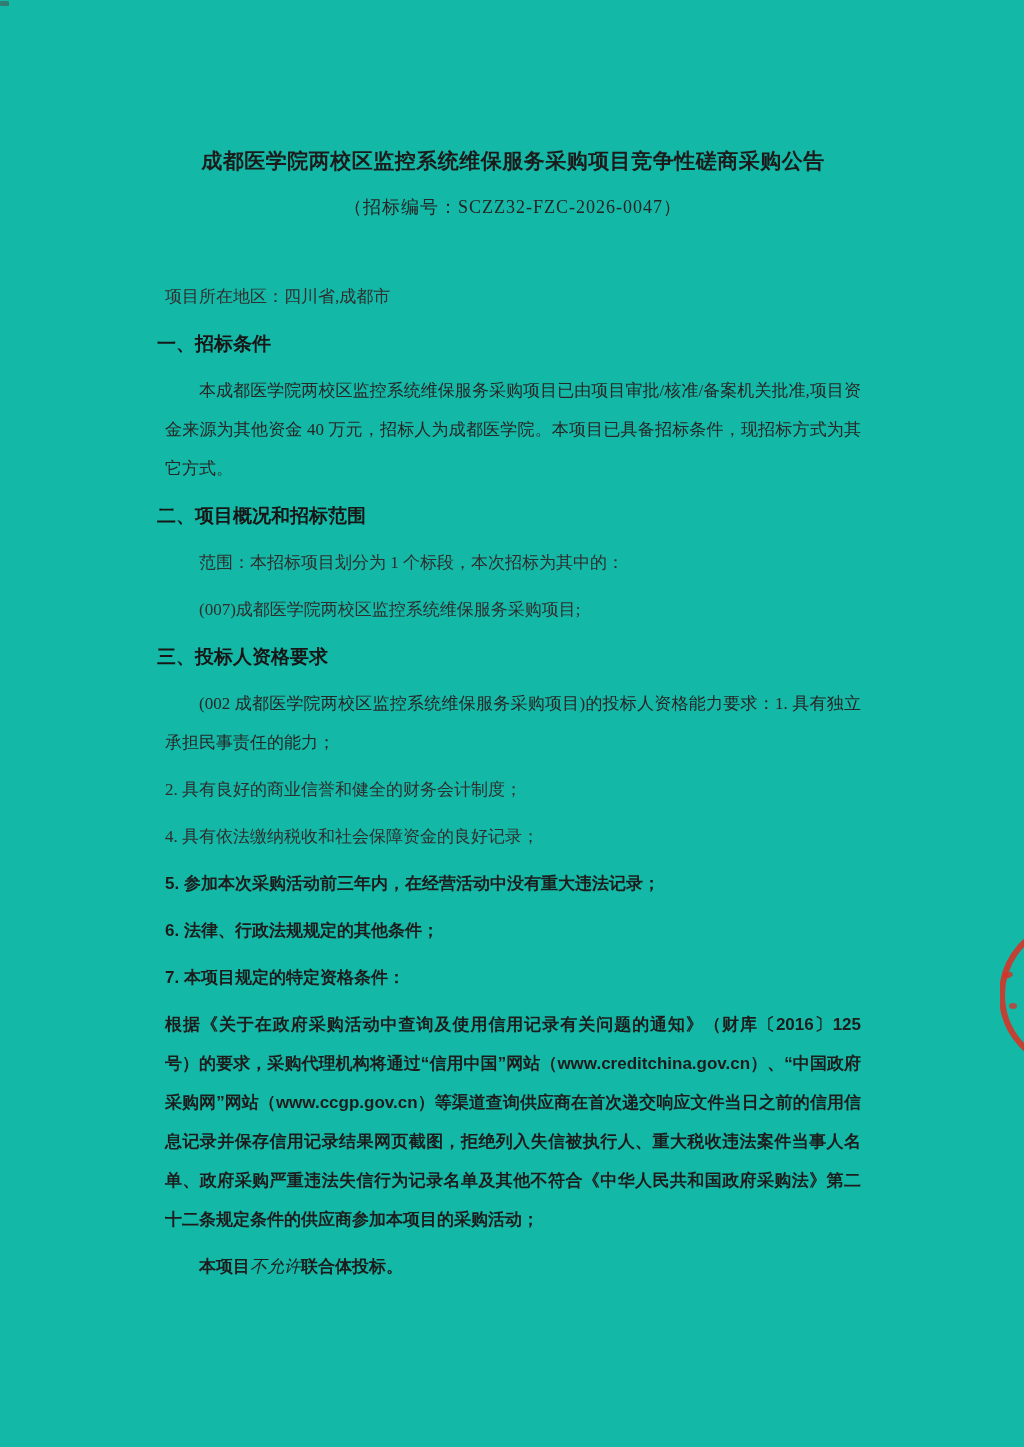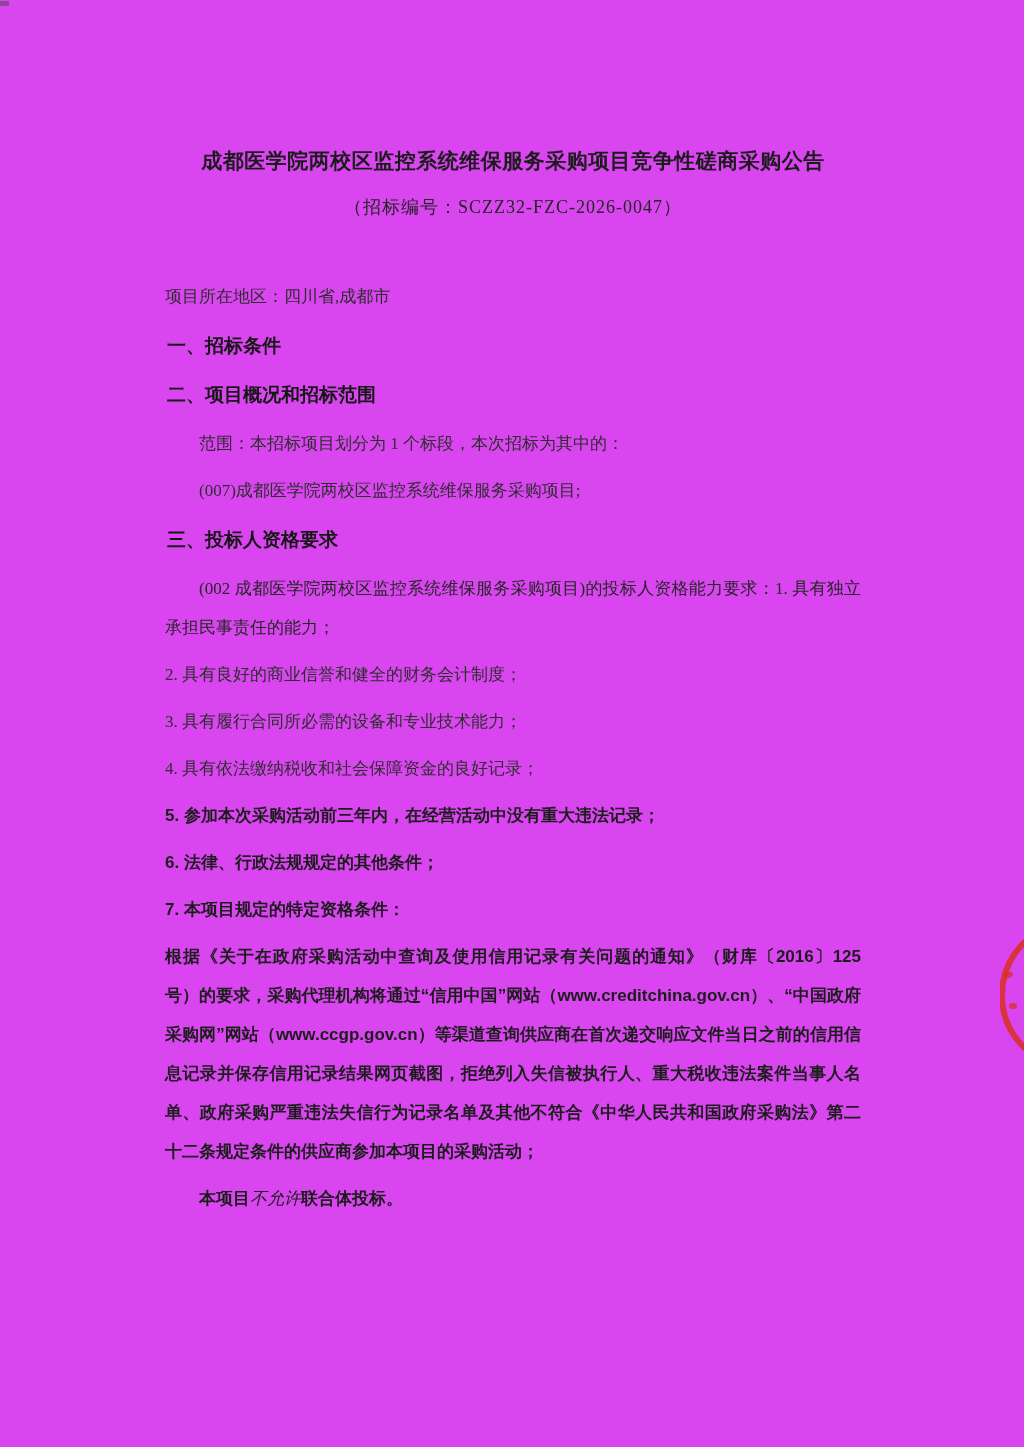--- a/index.html
+++ b/index.html
@@ -4,21 +4,21 @@
 <style>
   html, body {
     margin: 0;
     padding: 0;
     background: #e8e8e8;
   }
   .page {
     position: relative;
     width: 1024px;
     height: 1447px;
-    background: #d946ef;
+    background: #14b8a6;
     overflow: hidden;
     color: #222;
     font-family: "Liberation Serif", "DejaVu Serif", serif;
   }
   .content {
     position: absolute;
     left: 157px;
     top: 0;
     width: 712px;
   }
@@ -41,21 +41,21 @@
     color: #242424;
     letter-spacing: 1px;
   }
   .body-flow {
     margin-top: 57px;
     font-size: 17px;
     line-height: 39px;
   }
   p { margin: 8px; text-align: justify; }
   .h-sec {
-    margin: 10px;
+    margin: 0;
     font-size: 19px;
     line-height: 39px;
     font-weight: 700;
     color: #161616;
     text-align: left;
     font-family: "Liberation Sans", "DejaVu Sans", sans-serif;
   }
   .indent { text-indent: 2em; }
   .light {
     font-weight: 400;
@@ -102,29 +102,29 @@
   <div class="content">
 
     <h1 class="doc-title">成都医学院两校区监控系统维保服务采购项目竞争性磋商采购公告</h1>
     <div class="doc-subtitle">（招标编号：SCZZ32-FZC-2026-0047）</div>
 
     <div class="body-flow">
 
       <p class="light">项目所在地区：四川省,成都市</p>
 
       <h2 class="h-sec">一、招标条件</h2>
+      <p class="indent medium">本成都医学院两校区监控系统维保服务采购项目已由项目审批/核准/备案机关批准,项目资金来源为其他资金 40 万元，招标人为成都医学院。本项目已具备招标条件，现招标方式为其它方式。</p>
 
       <h2 class="h-sec">二、项目概况和招标范围</h2>
       <p class="indent light">范围：本招标项目划分为 1 个标段，本次招标为其中的：</p>
       <p class="indent light">(007)成都医学院两校区监控系统维保服务采购项目;</p>
 
       <h2 class="h-sec">三、投标人资格要求</h2>
       <p class="indent medium">(002 成都医学院两校区监控系统维保服务采购项目)的投标人资格能力要求：1. 具有独立承担民事责任的能力；</p>
       <p class="light">2. 具有良好的商业信誉和健全的财务会计制度；</p>
-      <p class="light">3. 具有履行合同所必需的设备和专业技术能力；</p>
       <p class="light">4. 具有依法缴纳税收和社会保障资金的良好记录；</p>
       <p class="heavy">5. 参加本次采购活动前三年内，在经营活动中没有重大违法记录；</p>
       <p class="heavy">6. 法律、行政法规规定的其他条件；</p>
       <p class="heavy">7. 本项目规定的特定资格条件：</p>
       <p class="heavy">根据《关于在政府采购活动中查询及使用信用记录有关问题的通知》（财库〔2016〕125 号）的要求，采购代理机构将通过“信用中国”网站（www.creditchina.gov.cn）、“中国政府采购网”网站（www.ccgp.gov.cn）等渠道查询供应商在首次递交响应文件当日之前的信用信息记录并保存信用记录结果网页截图，拒绝列入失信被执行人、重大税收违法案件当事人名单、政府采购严重违法失信行为记录名单及其他不符合《中华人民共和国政府采购法》第二十二条规定条件的供应商参加本项目的采购活动；</p>
 
       <p class="indent joint-line"><span>本项目</span><span class="em">不允许</span><span>联合体投标。</span></p>
 
 
     </div>

